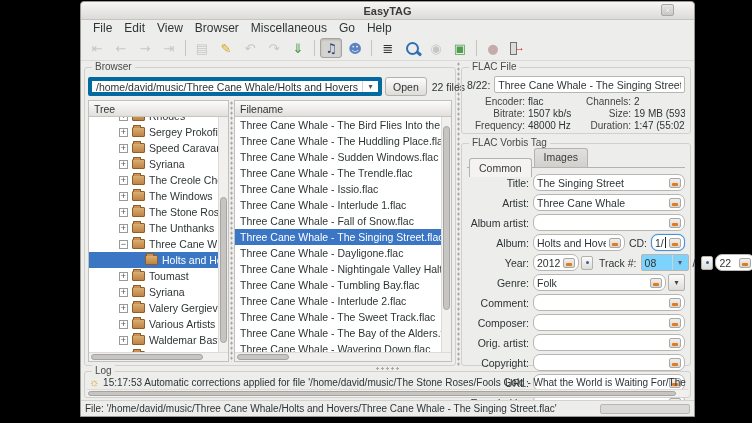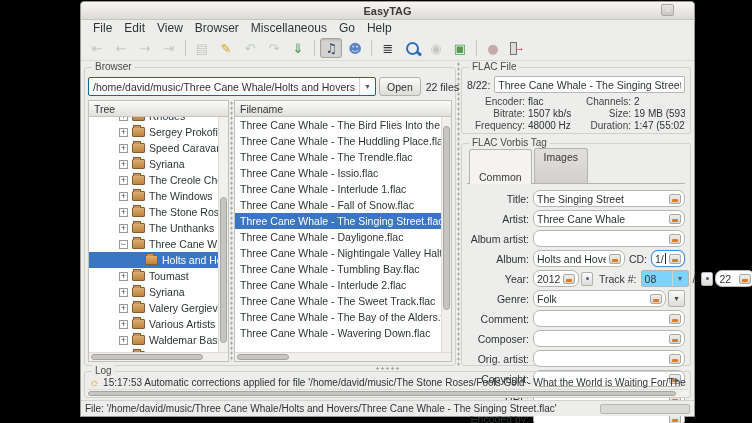--- a/index.html
+++ b/index.html
@@ -29,21 +29,21 @@
   .icon-search::after{content:"";position:absolute;width:6px;height:2.5px;background:#2f6fb5;right:-5px;bottom:-2px;transform:rotate(40deg);border-radius:1px;}
   .icon-quit{position:relative;width:14px;height:13px;display:inline-block;}
   .icon-quit::before{content:"";position:absolute;left:0;top:0;bottom:0;width:7px;background:#dedcd8;border:1px solid #76746f;box-sizing:border-box;}
   .icon-quit::after{content:"→";position:absolute;right:-1px;top:-1px;color:#cc2222;font-weight:bold;font-size:11px;}
   
   .content{flex:1;display:flex;padding:1px 3px 0 3px;min-height:0;}
   .frame{border:1px solid #d2d0cc;border-radius:3px;position:relative;box-sizing:border-box;}
   .frame-label{position:absolute;top:-7px;left:7px;background:#ededec;padding:0 3px;font-size:10px;color:#4a4a48;}
   .browser-frame{width:372px;flex:0 0 372px;margin-top:5px;display:flex;flex-direction:column;padding:8px 3px 3px 3px;}
   .path-row{display:flex;align-items:center;flex:0 0 21px;margin-bottom:3px;}
-  .path-combo{flex:1;display:flex;height:19px;border:1px solid #0369a1;border-radius:2px;background:#fff;box-sizing:border-box;}
+  .path-combo{flex:1;display:flex;height:19px;border:4px solid #0369a1;border-radius:2px;background:#fff;box-sizing:border-box;}
   .path-input{flex:1;font-size:10.5px;padding:0 4px;display:flex;align-items:center;white-space:nowrap;overflow:hidden;}
   .combo-arrow{width:15px;border-left:1px solid #d4d2ce;display:flex;align-items:center;justify-content:center;font-size:8px;color:#555;}
   .btn{background:linear-gradient(#fbfbfa,#dedcd8);border:1px solid #b3b1ad;border-radius:3px;font-size:10.5px;
        padding:1px 7px;margin-left:3px;height:19px;display:flex;align-items:center;box-sizing:border-box;color:#2e3436;}
   .files-count{font-size:10.5px;margin-left:5px;white-space:nowrap;}
   .panes{flex:1;display:flex;min-height:0;}
   .pane{display:flex;flex-direction:column;border:1px solid #c2c0bc;background:#ec4899;min-height:0;box-sizing:border-box;}
   .tree-pane{width:141px;flex:0 0 141px;}
   .files-pane{flex:1;min-width:0;}
   .pane-header{flex:0 0 15px;background:linear-gradient(#fbfbfa,#e2e0dd);border-bottom:1px solid #c6c4c0;
@@ -82,21 +82,21 @@
   .ff-info{display:grid;grid-template-columns:112px 1fr;margin-top:3px;font-size:10px;color:#2e3436;row-gap:1px;}
   .ff-cell{display:flex;white-space:nowrap;overflow:hidden;}
   .ff-cell .ilabel{text-align:right;color:#444;margin-right:3px;}
   .ff-cell.c0 .ilabel{width:58px;flex:0 0 58px;}
   .ff-cell.c1 .ilabel{width:52px;flex:0 0 52px;}
   
   .tag-frame{margin-top:9px;flex:1;padding:4px 5px 4px 5px;display:flex;flex-direction:column;min-height:0;}
   .tabs{display:flex;flex:0 0 19px;border-bottom:1px solid #b5b3af;padding-left:2px;}
   .tab{font-size:10.5px;padding:2px 9px 1px 9px;border:1px solid #b5b3af;border-bottom:none;border-radius:3px 3px 0 0;
        background:linear-gradient(#e2e0dd,#d2d0cc);margin-right:2px;color:#3a3a38;}
-  .tab.active{background:#f4f3f2;position:relative;top:1px;padding-top:21px;}
+  .tab.active{background:#f4f3f2;position:relative;top:10px;padding-top:3px;}
   .tag-fields{flex:1;display:flex;flex-direction:column;padding-top:6px;}
   .tag-row{display:flex;align-items:center;margin-bottom:3px;height:17px;flex:0 0 17px;}
   .tag-label{width:62px;flex:0 0 62px;text-align:right;font-size:10.5px;padding-right:4px;color:#2e3436;white-space:nowrap;}
   .tag-row .entry{flex:1;border-radius:7px;}
   .mini-tag{width:12px;height:10px;flex:0 0 12px;border:1px solid #aaa8a4;background:linear-gradient(#f0efee,#d8d6d2);
             border-radius:2px;position:relative;margin-left:3px;box-sizing:border-box;}
   .mini-tag::after{content:"";position:absolute;left:2px;right:2px;bottom:1px;height:3px;background:#e07b20;border-radius:1px;}
   .inline-label{font-size:10.5px;margin:0 4px;white-space:nowrap;}
   .cd-entry{flex:0 0 34px !important;width:34px;}
   .year-entry{flex:0 0 46px !important;width:46px;}
@@ -337,20 +337,23 @@
               <div class="rows">
 
                   <div class="file-row">
                     <span class="label">Three Cane Whale - The Bird Flies Into the Forest to Rest.flac</span>
                   </div>
 
                   <div class="file-row">
                     <span class="label">Three Cane Whale - The Huddling Place.flac</span>
                   </div>
 
+                  <div class="file-row">
+                    <span class="label">Three Cane Whale - Sudden Windows.flac</span>
+                  </div>
 
                   <div class="file-row">
                     <span class="label">Three Cane Whale - The Trendle.flac</span>
                   </div>
 
                   <div class="file-row">
                     <span class="label">Three Cane Whale - Issio.flac</span>
                   </div>
 
                   <div class="file-row">

